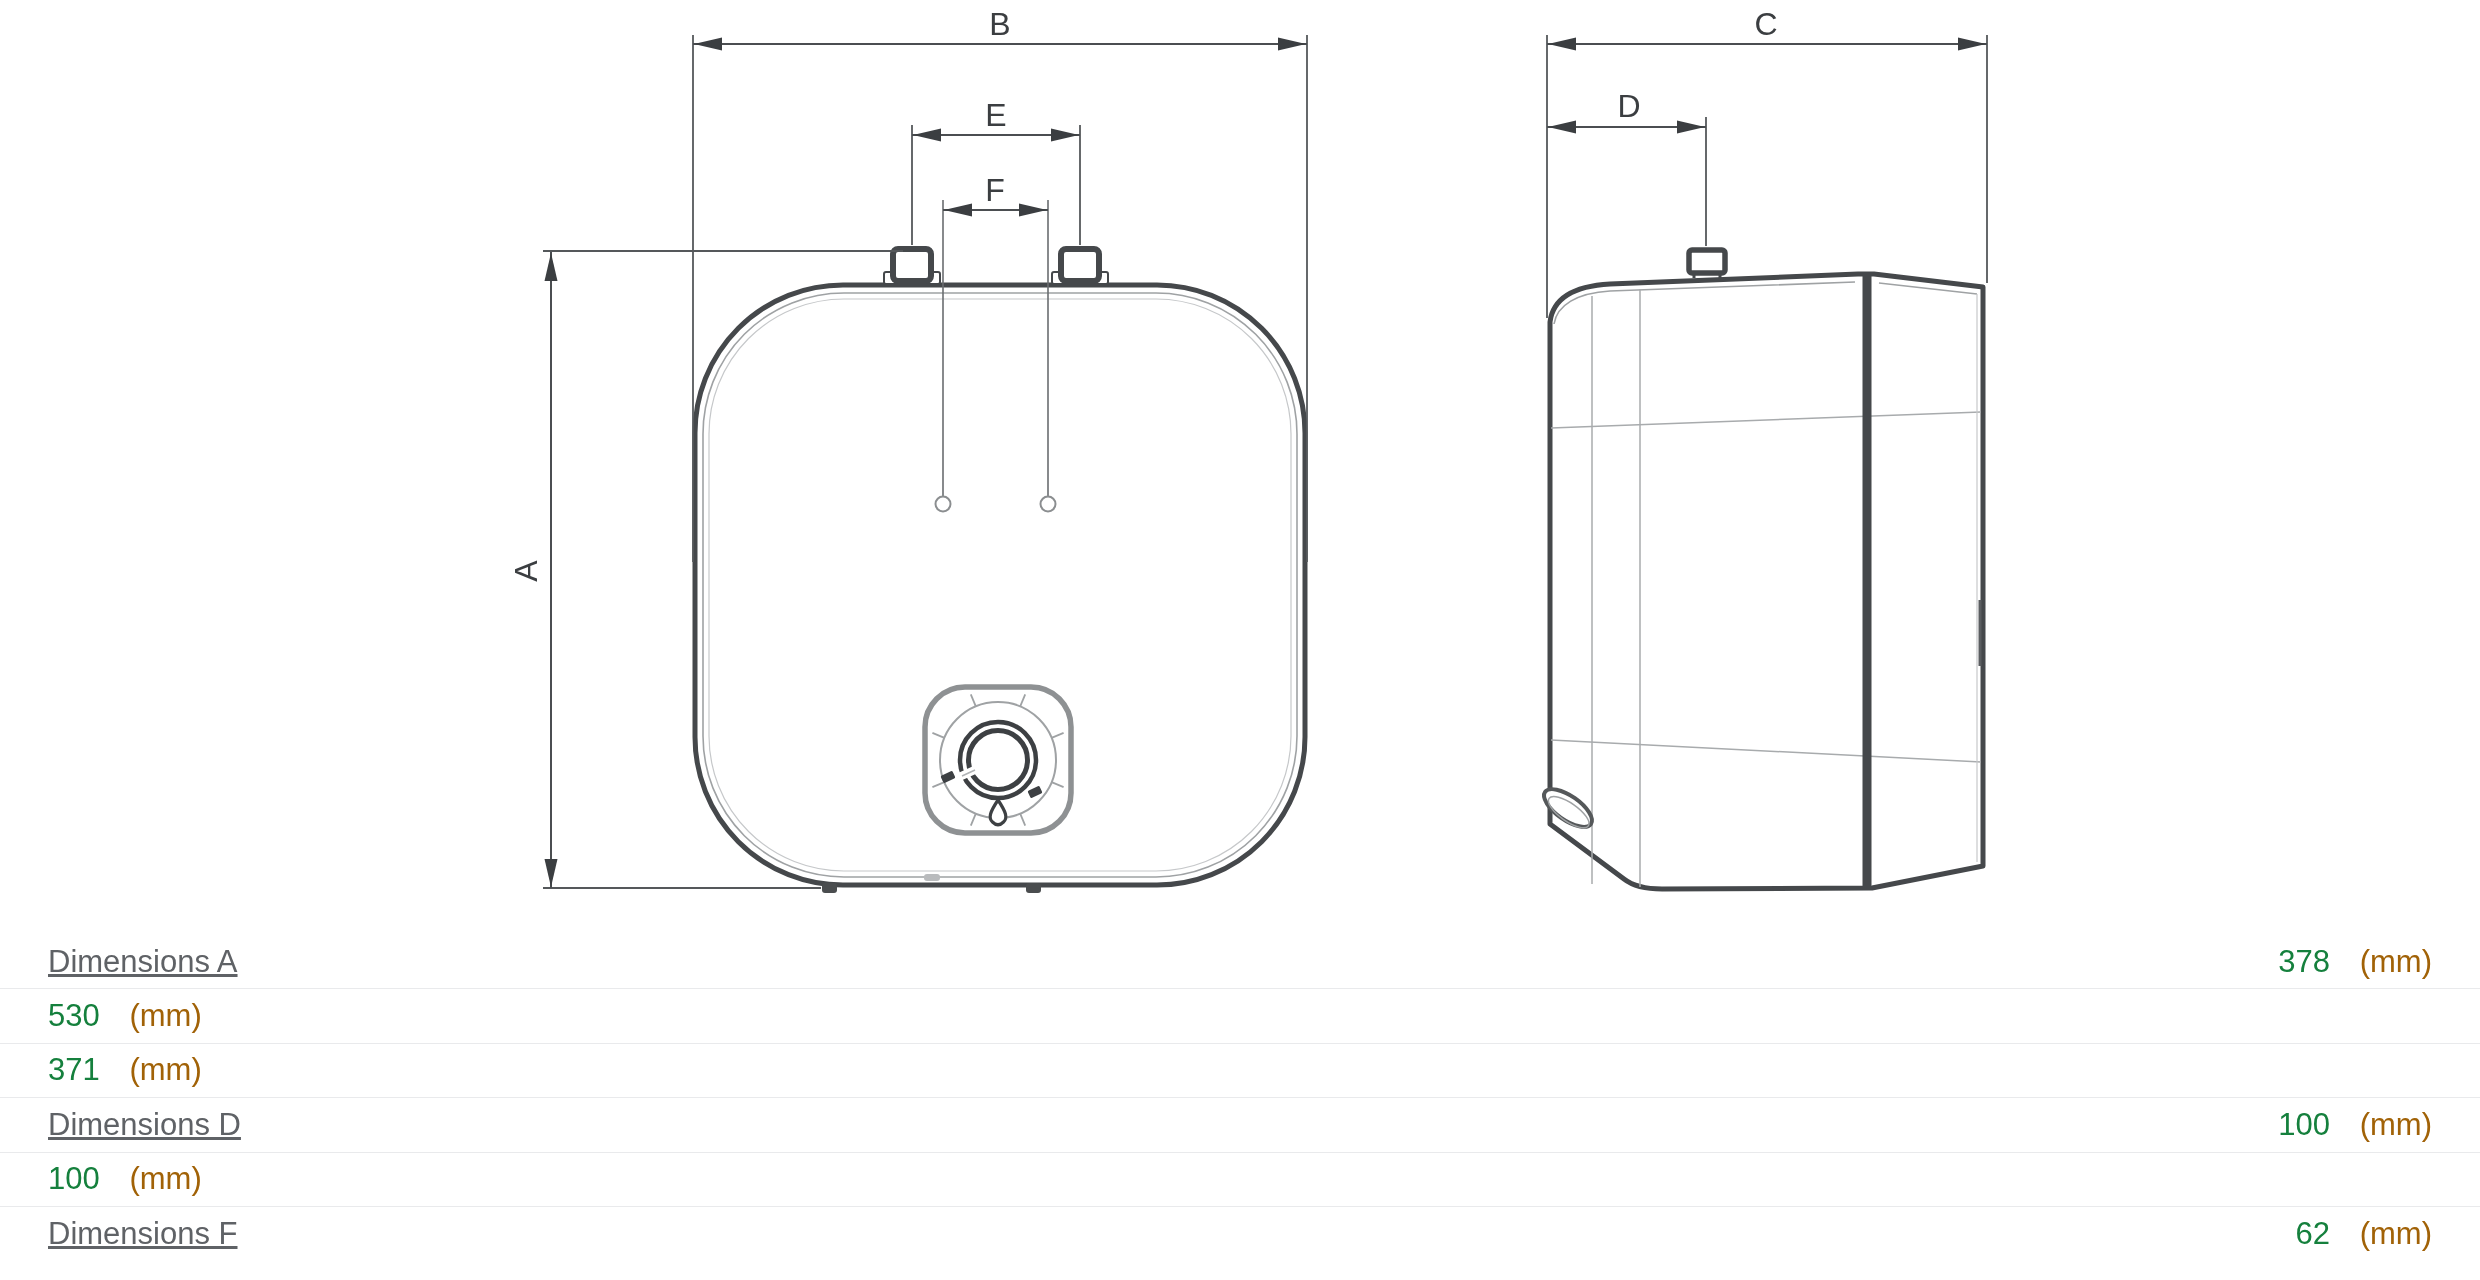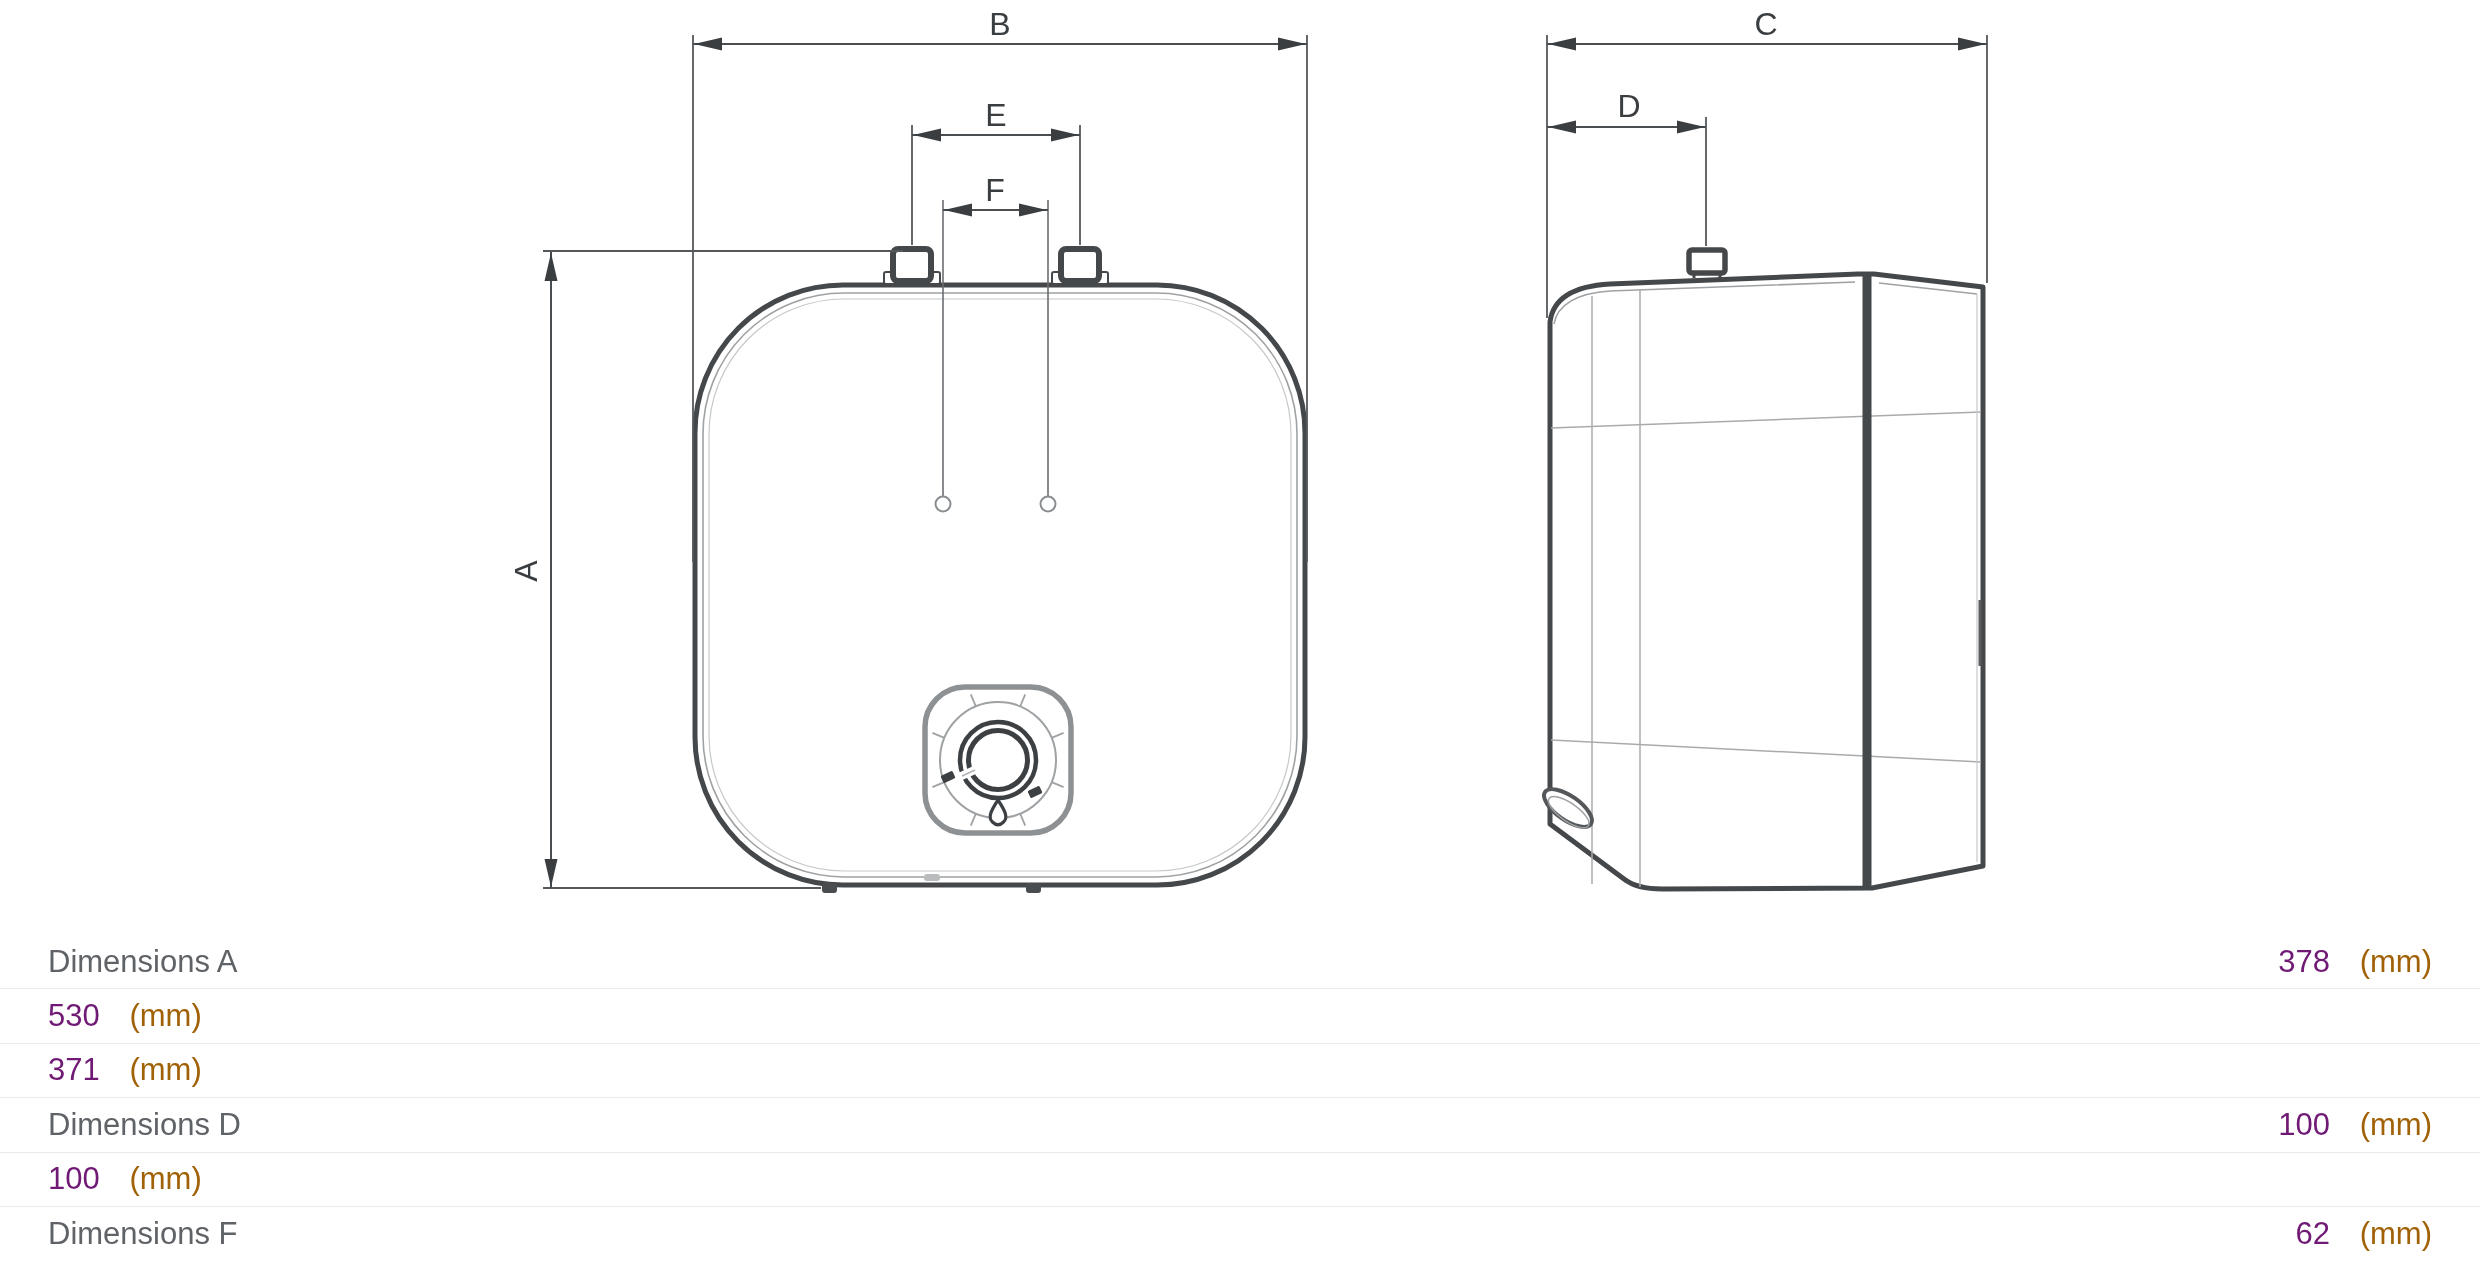--- a/index.html
+++ b/index.html
@@ -9,22 +9,22 @@
     -webkit-font-smoothing:antialiased;
   }
   .drawing-wrap{position:absolute;left:0;top:0;width:2480px;height:935px;}
   svg text{font-family:"Liberation Sans", sans-serif;font-size:32px;fill:#3b3e41;}
   .dims-table{position:absolute;left:0;top:935px;width:2480px;}
   .dim-row{
     height:53.4px;display:flex;align-items:center;
     padding:0 48px;font-size:31px;background:#ffffff;
   }
   .dim-row + .dim-row{border-top:1px solid #e9eaec;}
-  .dim-label{flex:1;color:#5f6266;}
-  .dim-value{color:#701a75;text-align:right;}
+  .dim-label{flex:1;color:#5f6266;text-decoration:underline;}
+  .dim-value{color:#15803d;text-align:right;}
   .dim-unit{width:102px;color:#a16207;text-align:right;}
 </style>
 </head>
 <body>
 
 <div class="drawing-wrap">
 <svg width="2480" height="935" viewBox="0 0 2480 935">
 
   <g>
 

